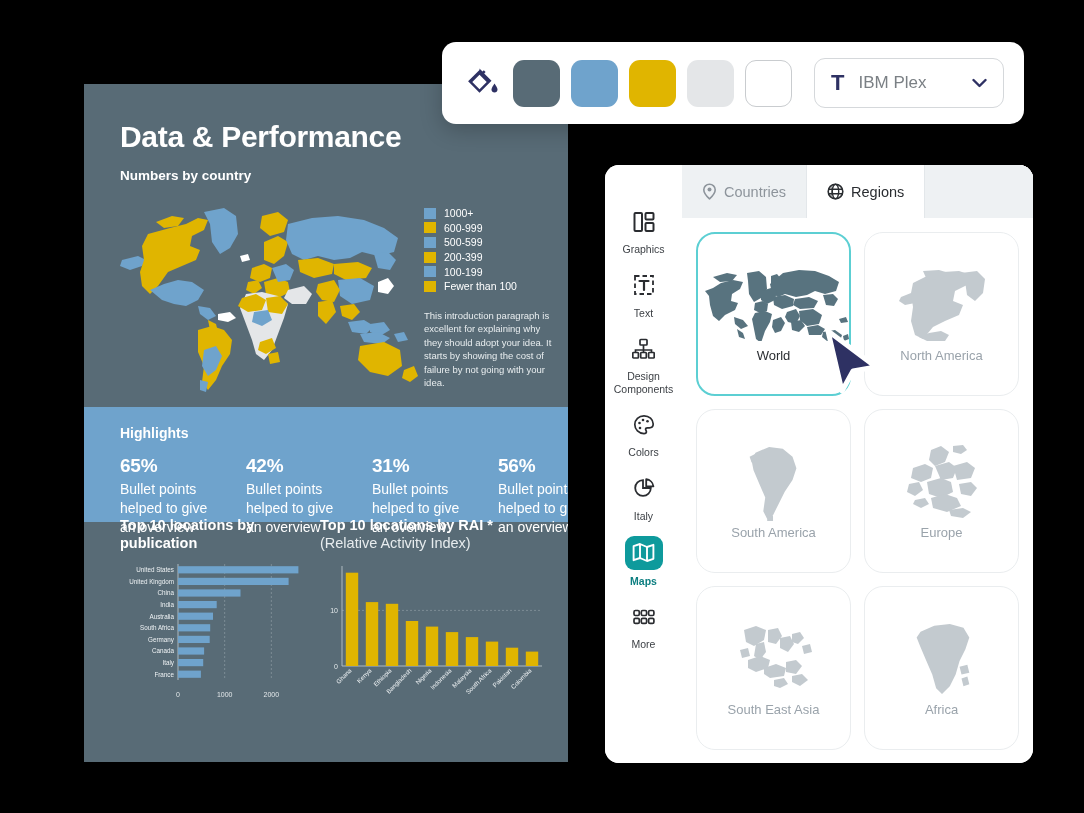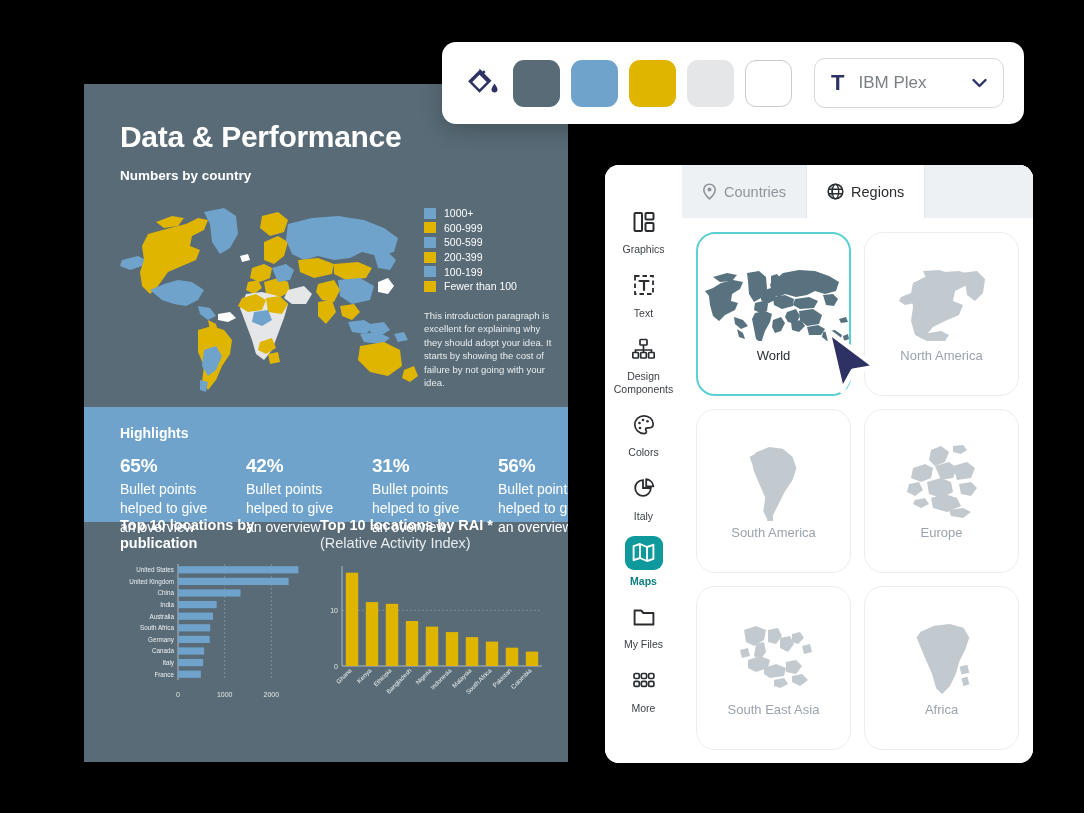--- a/index.html
+++ b/index.html
@@ -414,28 +414,20 @@
           <div class="rail-ico active">
             <svg width="23" height="21" viewBox="0 0 23 21">
               <path d="M1.6 4.2 L8 2 L15 5 L21.4 2.8 V16.8 L15 19 L8 16 L1.6 18.2 Z" fill="none" stroke="currentColor" stroke-width="1.9" stroke-linejoin="round"></path>
               <path d="M8 2 V16 M15 5 V19" stroke="currentColor" stroke-width="1.9" fill="none"></path>
             </svg>
           </div>
           <div class="rail-lbl active">Maps</div>
         </div>
         <div class="rail-item">
           <div class="rail-ico">
-            <svg width="22" height="20" viewBox="0 0 22 20">
-              <path d="M1.6 17.5 V3.5 H8.2 L10.4 6 H20.4 V17.5 Z" fill="none" stroke="currentColor" stroke-width="1.9" stroke-linejoin="round"></path>
-            </svg>
-          </div>
-          <div class="rail-lbl">My Files</div>
-        </div>
-        <div class="rail-item">
-          <div class="rail-ico">
             <svg width="22" height="16" viewBox="0 0 22 16">
               <g fill="none" stroke="currentColor" stroke-width="1.7">
                 <rect x="1" y="1.5" width="5.3" height="5" rx="1.4"></rect>
                 <rect x="8.3" y="1.5" width="5.3" height="5" rx="1.4"></rect>
                 <rect x="15.6" y="1.5" width="5.3" height="5" rx="1.4"></rect>
                 <rect x="1" y="9.3" width="5.3" height="5" rx="1.4"></rect>
                 <rect x="8.3" y="9.3" width="5.3" height="5" rx="1.4"></rect>
                 <rect x="15.6" y="9.3" width="5.3" height="5" rx="1.4"></rect>
               </g>
             </svg>

